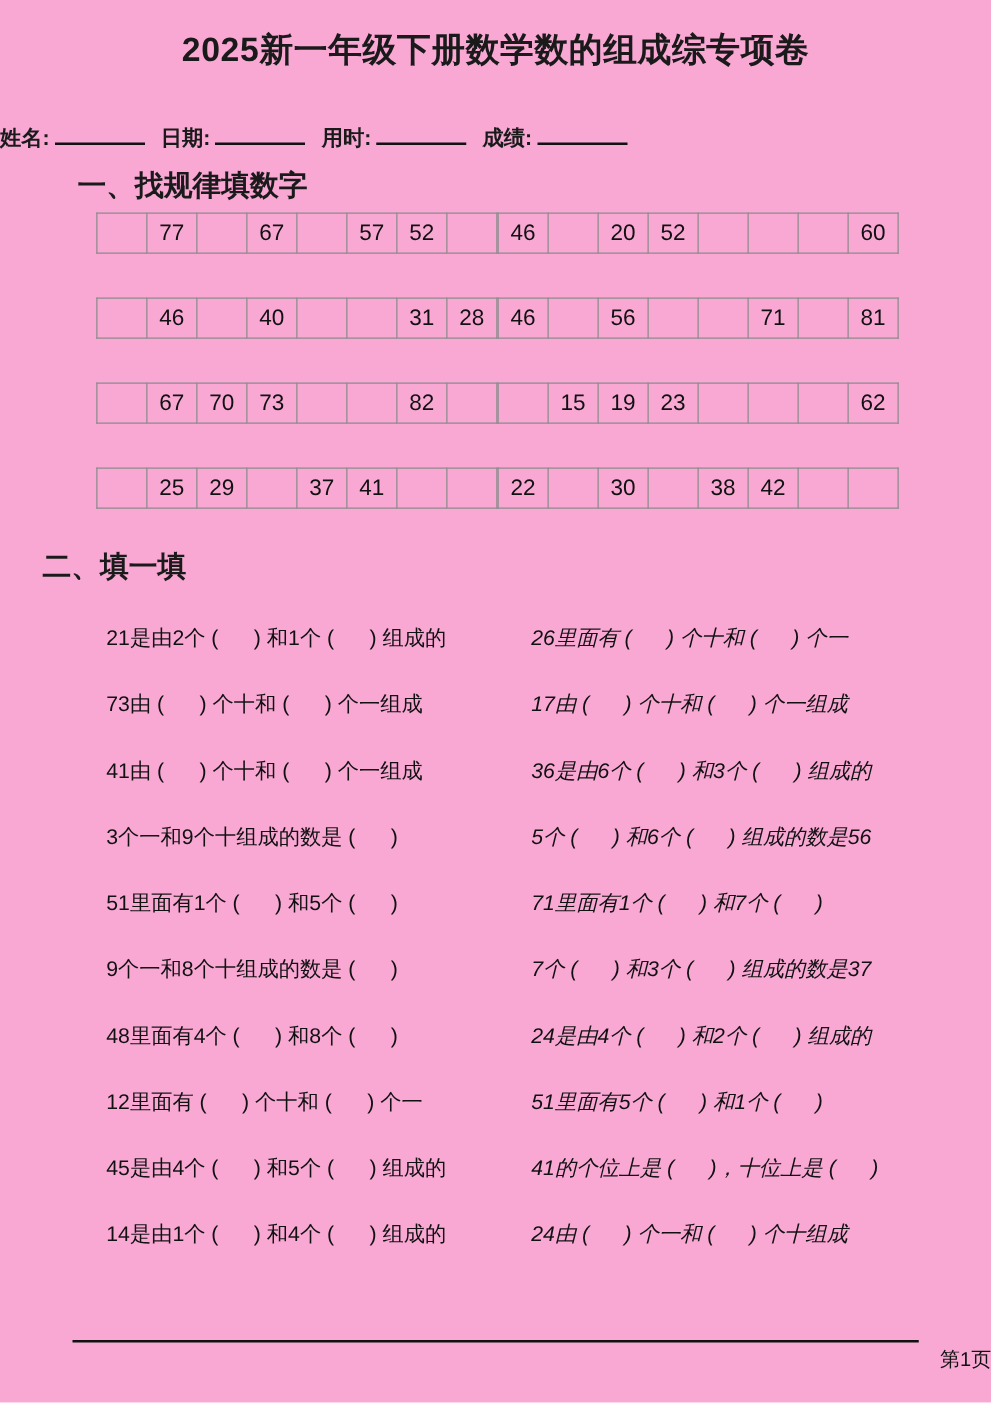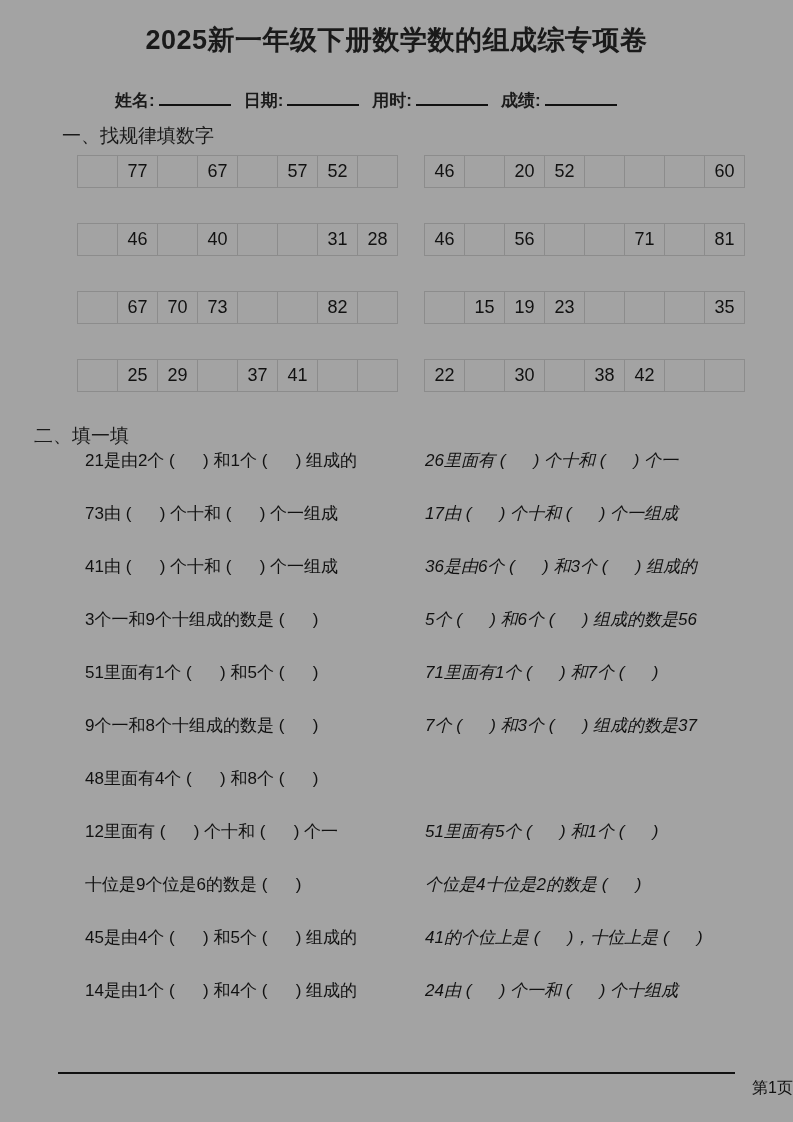--- a/index.html
+++ b/index.html
@@ -1,81 +1,79 @@
 <!DOCTYPE html>
 <html><head>
 <meta charset="utf-8">
 <style>
   html, body { margin: 0; padding: 0; background: #ffffff; }
   .page {
     position: relative;
     width: 793px;
     height: 1122px;
-    background: #a3a3a3;
+    background: #f9a8d4;
     color: #1a1a1a;
     font-family: "Liberation Sans", "DejaVu Sans", sans-serif;
     overflow: hidden;
   }
   .title {
     padding-top: 22px;
     text-align: center;
     font-size: 27px;
     font-weight: 700;
     letter-spacing: 0.5px;
   }
   .meta {
-    margin-top: 31px;
-    padding-left: 115px;
+    margin-top: 41px;
     font-size: 17px;
     font-weight: 700;
     white-space: nowrap;
   }
   .meta-field { margin-right: 13px; }
   .blank-line {
     display: inline-block;
     width: 72px;
     height: 14px;
     border-bottom: 2px solid #111;
     margin-left: 4px;
     vertical-align: baseline;
   }
   .sec-heading {
     padding-left: 62px;
-    font-size: 19px;
-    font-weight: 400;
+    font-size: 23px;
+    font-weight: 700;
   }
   .sec1 { margin-top: 11px; }
   .sec2 { margin-top: 31px; padding-left: 34px; }
   .tables {
     margin: 6px 0 0 77px;
     width: 668px;
   }
   .table-row {
     display: flex;
-    justify-content: space-between;
     margin-top: 35px;
   }
   .table-row:first-child { margin-top: 0; }
   table.num-table {
     border-collapse: collapse;
   }
   table.num-table td {
     width: 39px;
     height: 31px;
     border: 1px solid #8c8c8c;
     text-align: center;
     vertical-align: middle;
     font-size: 18px;
     color: #111;
     padding: 0;
   }
   .questions { margin-top: 0; }
   .q-row {
     display: flex;
-    align-items: flex-start;
+    align-items: flex-end;
     height: 53px;
     padding-left: 85px;
     font-size: 17px;
     color: #111;
   }
   .q-left {
     width: 340px;
     flex: 0 0 340px;
     white-space: pre-wrap;
   }
@@ -190,21 +188,21 @@
         <table class="num-table">
           <tbody>
             <tr>
               <td></td>
               <td>15</td>
               <td>19</td>
               <td>23</td>
               <td></td>
               <td></td>
               <td></td>
-              <td>35</td>
+              <td>62</td>
             </tr>
           </tbody>
         </table>
       </div>
       <div class="table-row">
         <table class="num-table">
           <tbody>
             <tr>
               <td></td>
               <td>25</td>
@@ -256,28 +254,25 @@
       <div class="q-row">
         <div class="q-left">51里面有1个 (      ) 和5个 (      )</div>
         <div class="q-right">71里面有1个 (      ) 和7个 (      )</div>
       </div>
       <div class="q-row">
         <div class="q-left">9个一和8个十组成的数是 (      )</div>
         <div class="q-right">7个 (      ) 和3个 (      ) 组成的数是37</div>
       </div>
       <div class="q-row">
         <div class="q-left">48里面有4个 (      ) 和8个 (      )</div>
+        <div class="q-right">24是由4个 (      ) 和2个 (      ) 组成的</div>
       </div>
       <div class="q-row">
         <div class="q-left">12里面有 (      ) 个十和 (      ) 个一</div>
         <div class="q-right">51里面有5个 (      ) 和1个 (      )</div>
-      </div>
-      <div class="q-row">
-        <div class="q-left">十位是9个位是6的数是 (      )</div>
-        <div class="q-right">个位是4十位是2的数是 (      )</div>
       </div>
       <div class="q-row">
         <div class="q-left">45是由4个 (      ) 和5个 (      ) 组成的</div>
         <div class="q-right">41的个位上是 (      )，十位上是 (      )</div>
       </div>
       <div class="q-row">
         <div class="q-left">14是由1个 (      ) 和4个 (      ) 组成的</div>
         <div class="q-right">24由 (      ) 个一和 (      ) 个十组成</div>
       </div>
     </div>

